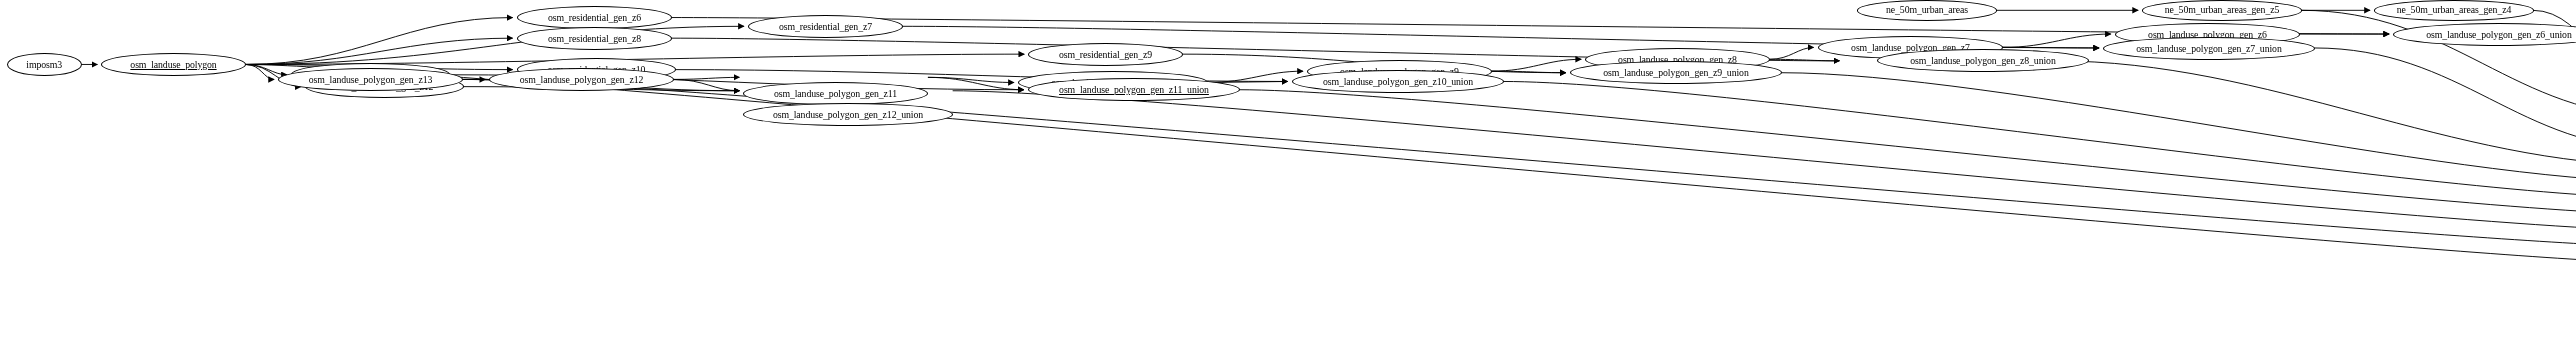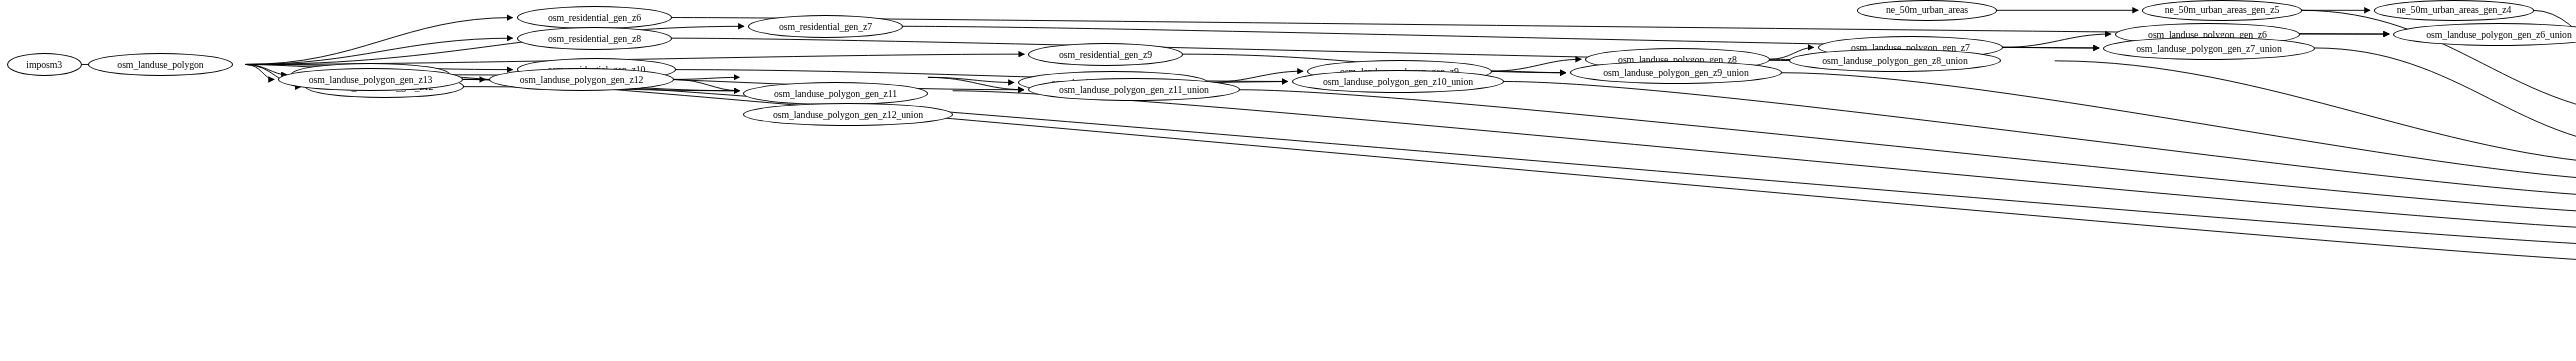--- a/index.html
+++ b/index.html
@@ -92,21 +92,21 @@
         <path d="M 3875,20 L 4150,20" marker-end="url(#arrow)"></path>
         <path d="M 4466,20 L 4600,20" marker-end="url(#arrow)"></path>
         <path d="M 4466,20 C 4763.36,20 4876.64,226.3181818181818 5164,226.3181818181818" marker-end="url(#arrow)"></path>
         <path d="M 4916,20 C 5024.36,20 5065.64,194.77272727272728 5164,194.77272727272728" marker-end="url(#arrow)"></path>
       </g>
   </svg>
   <div id="nodes">
       <div class="node" style="left: 6.7px; top: 53px; width: 75px; height: 23px;">
         <span>imposm3</span>
       </div>
-      <div class="node" style="left: 88px; top: 53px; width: 145px; height: 23px;">
+      <div class="node" style="left: 101px; top: 53px; width: 145px; height: 23px; text-decoration: underline;">
         <span>osm_landuse_polygon</span>
       </div>
       <div class="node" style="left: 517px; top: 6.2px; width: 155px; height: 23px; align-items: center;">
         <span>osm_residential_gen_z6</span>
       </div>
       <div class="node" style="left: 748px; top: 15px; width: 155px; height: 23px;">
         <span>osm_residential_gen_z7</span>
       </div>
       <div class="node" style="left: 517px; top: 27px; width: 155px; height: 23px; align-items: center;">
         <span>osm_residential_gen_z8</span>
@@ -131,39 +131,39 @@
       </div>
       <div class="node" style="left: 743px; top: 82px; width: 185px; height: 23px;">
         <span>osm_landuse_polygon_gen_z11</span>
       </div>
       <div class="node" style="left: 743px; top: 79px; width: 210px; height: 23px; margin-top: 24px;">
         <span>osm_landuse_polygon_gen_z12_union</span>
       </div>
       <div class="node" style="left: 1018px; top: 71px; width: 190px; height: 23px;">
         <span>osm_landuse_polygon_gen_z10</span>
       </div>
-      <div class="node" style="left: 1028px; top: 78px; width: 212px; height: 23px;">
+      <div class="node" style="left: 1028px; top: 78px; width: 212px; height: 23px; text-decoration: underline;">
         <span>osm_landuse_polygon_gen_z11_union</span>
       </div>
       <div class="node" style="left: 1307px; top: 60px; width: 185px; height: 23px;">
         <span>osm_landuse_polygon_gen_z9</span>
       </div>
       <div class="node" style="left: 1292px; top: 70px; width: 212px; height: 23px;">
         <span>osm_landuse_polygon_gen_z10_union</span>
       </div>
       <div class="node" style="left: 1585px; top: 48px; width: 185px; height: 23px;">
         <span>osm_landuse_polygon_gen_z8</span>
       </div>
       <div class="node" style="left: 1570px; top: 61px; width: 212px; height: 23px;">
         <span>osm_landuse_polygon_gen_z9_union</span>
       </div>
       <div class="node" style="left: 1818px; top: 36px; width: 185px; height: 23px;">
         <span>osm_landuse_polygon_gen_z7</span>
       </div>
-      <div class="node" style="left: 1789px; top: 49px; width: 212px; height: 23px;">
+      <div class="node" style="left: 1877px; top: 49px; width: 212px; height: 23px;">
         <span>osm_landuse_polygon_gen_z8_union</span>
       </div>
       <div class="node" style="left: 2115px; top: 23px; width: 185px; height: 23px;">
         <span>osm_landuse_polygon_gen_z6</span>
       </div>
       <div class="node" style="left: 2103px; top: 37px; width: 212px; height: 23px;">
         <span>osm_landuse_polygon_gen_z7_union</span>
       </div>
       <div class="node" style="left: 2393px; top: 23px; width: 212px; height: 23px;">
         <span>osm_landuse_polygon_gen_z6_union</span>

